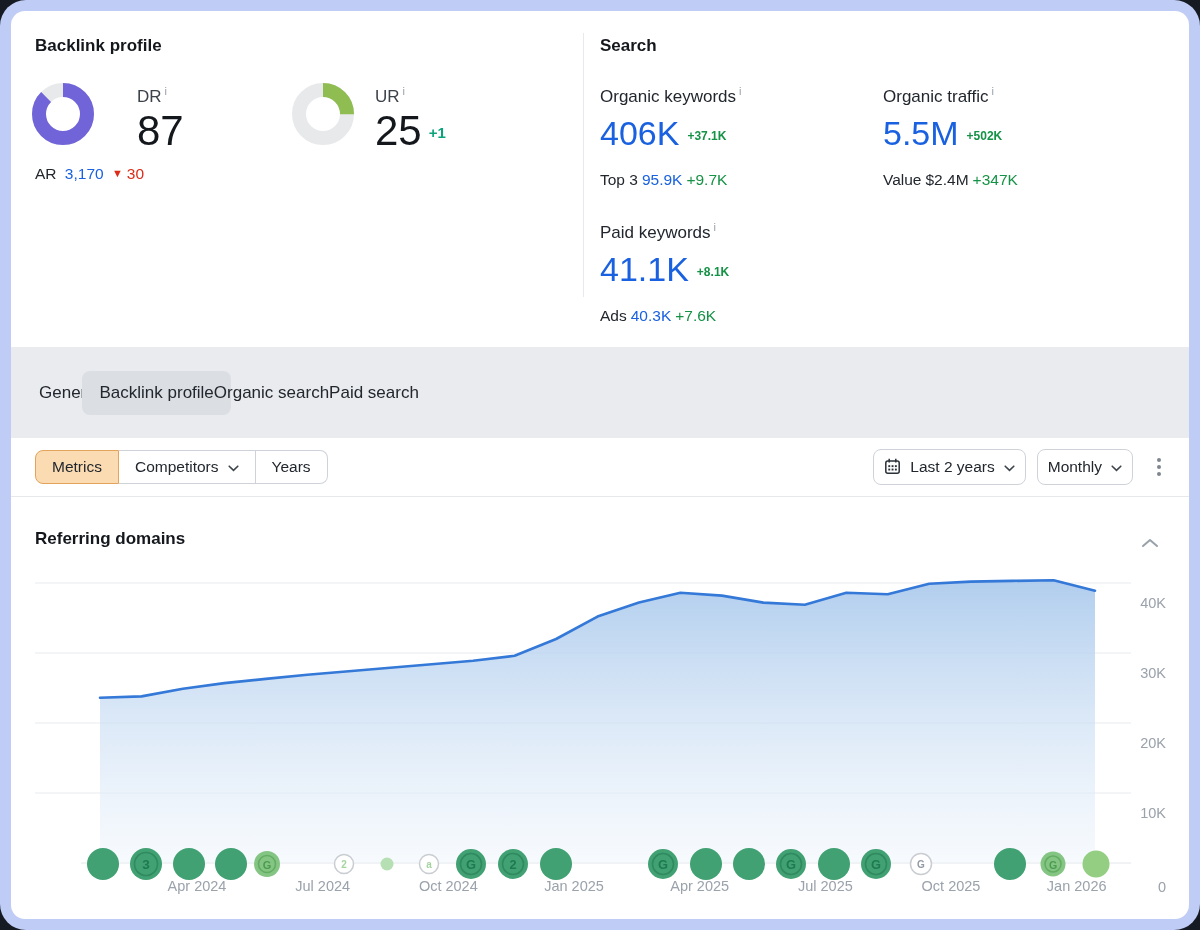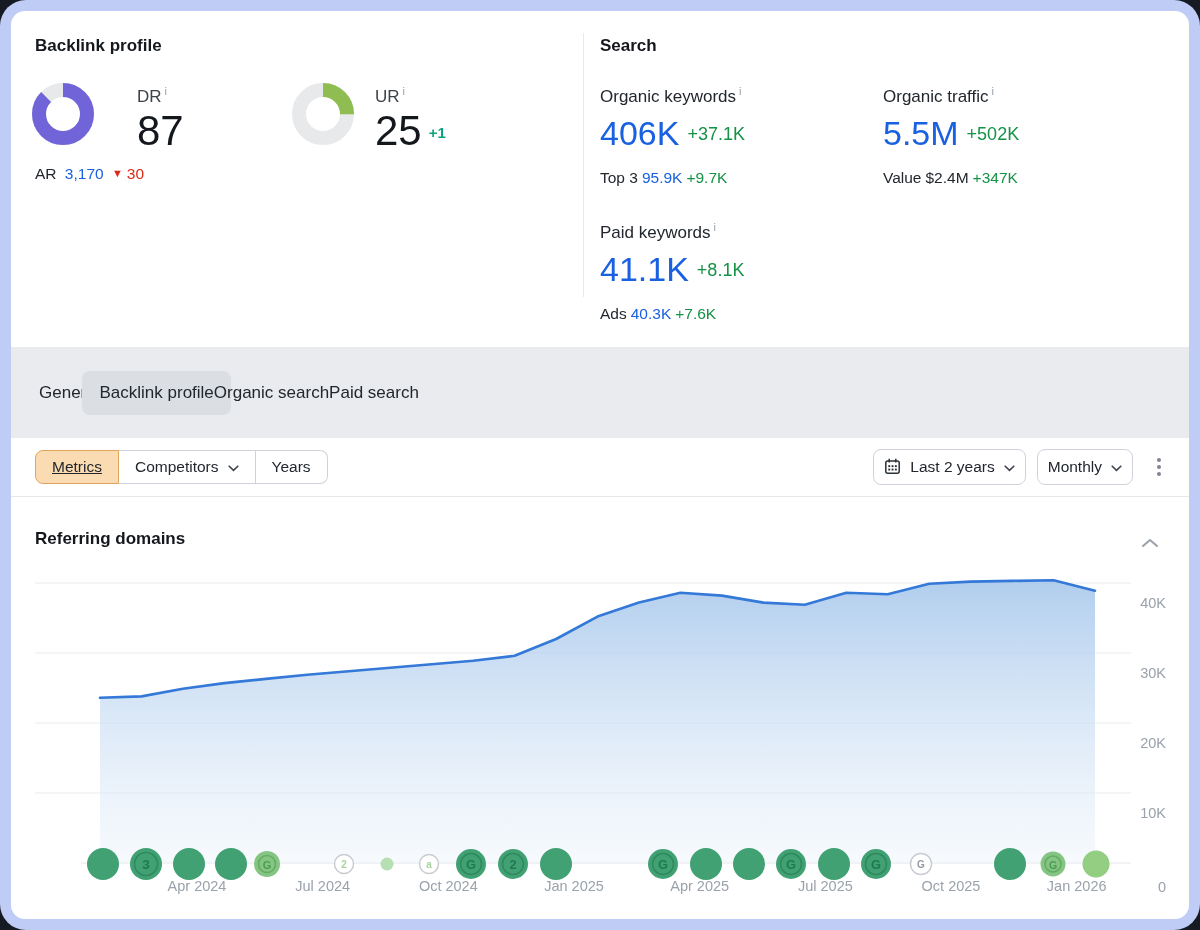--- a/index.html
+++ b/index.html
@@ -33,41 +33,41 @@
   .metric{position:absolute;}
   #m-backlinks{left:24px;top:206px;}
   #m-refdomains{left:294px;top:206px;}
   #m-orgkw{left:589px;top:70px;}
   #m-orgtraffic{left:872px;top:70px;}
   #m-paidkw{left:589px;top:206px;}
   #m-paidtraffic{left:872px;top:206px;}
   .metric .lbl{font-size:17px;color:#22272e;line-height:21px;}
   .metric .valrow{margin-top:6px;font-size:30px;line-height:34px;color:#1961e0;}
   .metric.lg .valrow{margin-top:7px;font-size:34px;line-height:38px;}
-  .metric .valrow .delta{font-size:18px;font-weight:400;margin-left:8px;vertical-align:5px;text-align:center;}
+  .metric .valrow .delta{font-size:12px;font-weight:700;margin-left:8px;vertical-align:5px;text-align:center;}
   .metric .sub{margin-top:16px;font-size:15.5px;color:#22272e;}
   .metric .sub span{margin-right:4px;}
 
   .blue{color:#1961e0;}
   .green{color:#149245;}
   .teal{color:#0aa37c;}
   .red{color:#dd2b18;margin-top:40px;}
   .dark{color:#22272e;}
   .tri{font-size:11px;vertical-align:2px;margin-right:1px;}
 
   
   .tabs{position:absolute;left:0;top:336px;width:100%;height:91px;background:#e9ebee;display:flex;align-items:center;padding-left:28px;box-sizing:border-box;}
   .tab{font-size:17px;color:#22272e;cursor:pointer;white-space:nowrap;}
   .tab.active{background:#dbdfe4;border-radius:8px;padding:12px 17px;margin:0 -17px;}
 
   
   .filters{position:absolute;left:0;top:427px;width:100%;height:59px;border-bottom:1px solid #e7e8eb;display:flex;align-items:center;padding:0 24px;box-sizing:border-box;background:#fff;}
   .seg{display:flex;height:34px;}
   .seg-btn{display:flex;align-items:center;padding:0 16px;font-size:15.5px;color:#22272e;background:#fff;border:1px solid #cfd3d9;cursor:pointer;box-sizing:border-box;}
-  .seg-btn:first-child{border-radius:8px 0 0 8px;text-decoration:underline;}
+  .seg-btn:first-child{border-radius:8px 0 0 8px;}
   .seg-btn + .seg-btn{border-left:none;}
   .seg-btn:last-child{border-radius:0 8px 8px 0;}
   .seg-btn.active{background:#fbdcb2;border:1px solid #e2a45c;}
   .seg-btn.active + .seg-btn{border-left:none;}
   .chev{margin-left:9px;margin-top:2px;}
   .spacer{flex:1;}
   .btn{display:flex;align-items:center;height:36px;padding:0 10px;border:1px solid #cfd3d9;border-radius:8px;background:#fff;font-size:15.5px;color:#22272e;margin-left:11px;cursor:pointer;box-sizing:border-box;}
   .btn .cal{margin-right:9px;margin-top:-1px;}
   .kebab{margin-left:20px;padding:4px;cursor:pointer;}
   .kdot{width:4px;height:4px;border-radius:50%;background:#80868f;display:block;margin:3px 0;}

